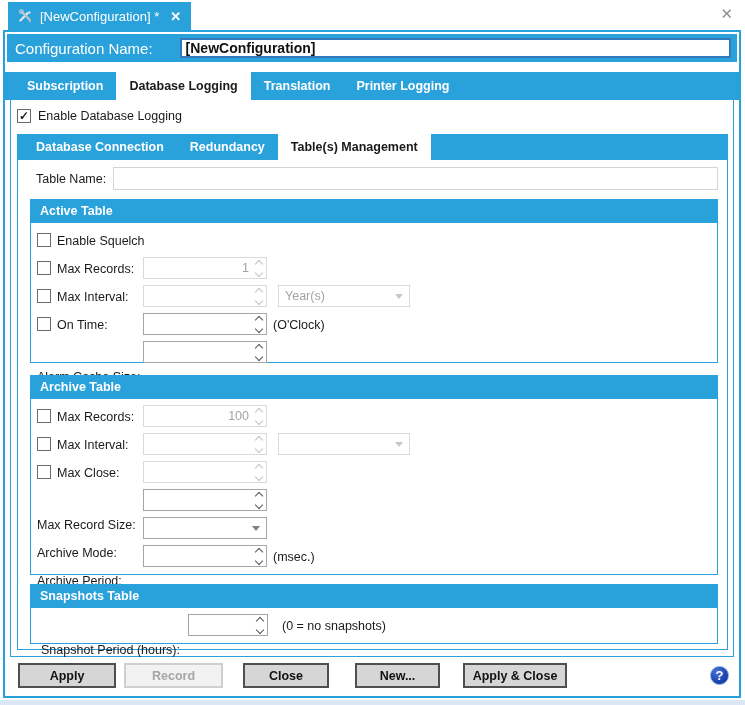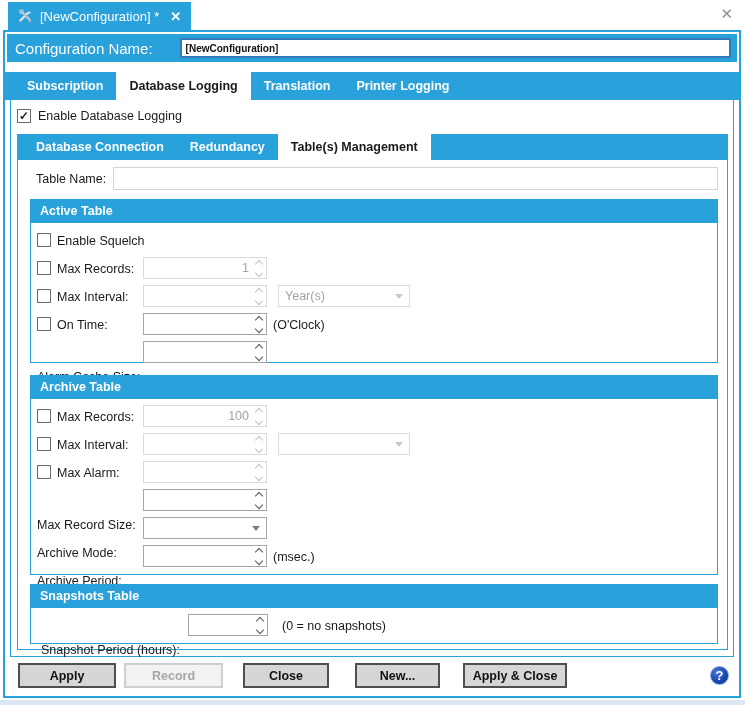--- a/index.html
+++ b/index.html
@@ -16,21 +16,21 @@
   
   .dialog { position:absolute; left:3px; top:30px; width:738px; height:668px;
     border:2px solid #29A1DB; background:#fff; }
   .bottom-strip { position:absolute; left:0; top:700px; width:745px; height:5px; background:#dce7f5; }
 
   
   .config-band { position:absolute; left:2px; top:2px; right:2px; height:28px;
     background:#29A1DB; display:flex; align-items:center; padding:0 6px 0 8px;gap:20px; }
   .config-band .lbl { color:#fff; font-size:15px; margin-right:7px; white-space:nowrap; }
   .config-band input { flex:1; height:20px; border:2px solid #3279BE; background:#fff;
-    font-family:"Liberation Sans", sans-serif; font-weight:bold; font-size:10px; padding:0 4px; color:#111; }
+    font-family:"Liberation Sans", sans-serif; font-weight:bold; font-size:14px; padding:0 4px; color:#111; }
 
   
   .main-tabs { position:absolute; left:0; top:40px; width:100%; height:28px; background:#29A1DB;
     display:flex; padding-left:9px; }
   .main-tabs .tab { line-height:28px; padding:0 13px; color:#fff; font-weight:600; cursor:default; }
   .main-tabs .tab.active { background:#fff; color:#1a1a1a; }
 
   
   .main-panel { position:absolute; left:5px; top:68px; width:724px; height:557px;
     border:1px solid #29A1DB; border-top:none; background:#fff; }
@@ -237,21 +237,21 @@
                     <span class="chev dn"></span>
                   </span>
               </span>
               <span class="dd disabled">
                 <span class="val"></span>
                 <span class="arr"></span>
               </span>
             </div>
             <div class="row">
               <span class="cb"></span>
-              <span class="lbl">Max Alarm:</span>
+              <span class="lbl">Max Close:</span>
               <span class="spin disabled">
                 <input disabled="" value="" style="">
                 <span class="arrows">
                     <span class="chev up"></span>
                     <span class="chev dn"></span>
                   </span>
               </span>
             </div>
             <div class="row">
               <span class="lbl noncb">Max Record Size:</span>

